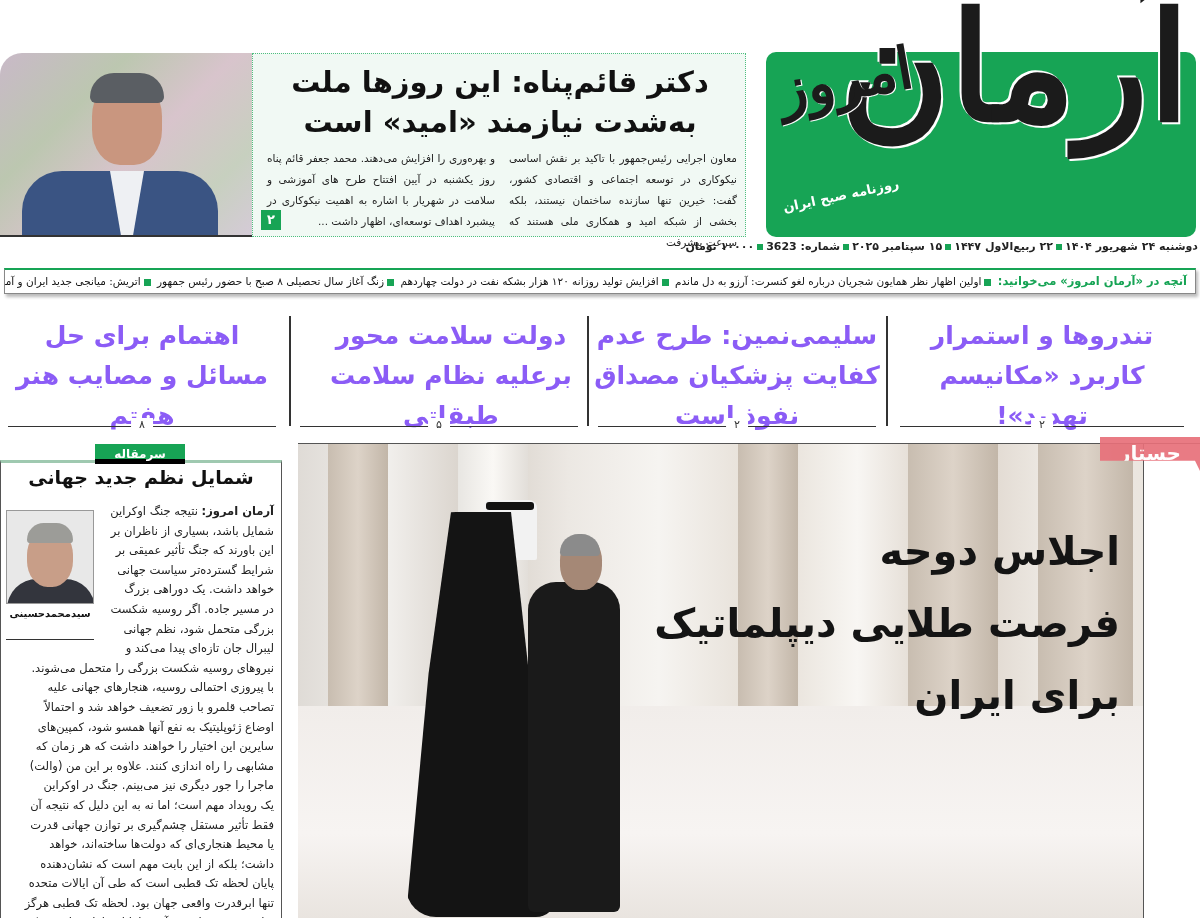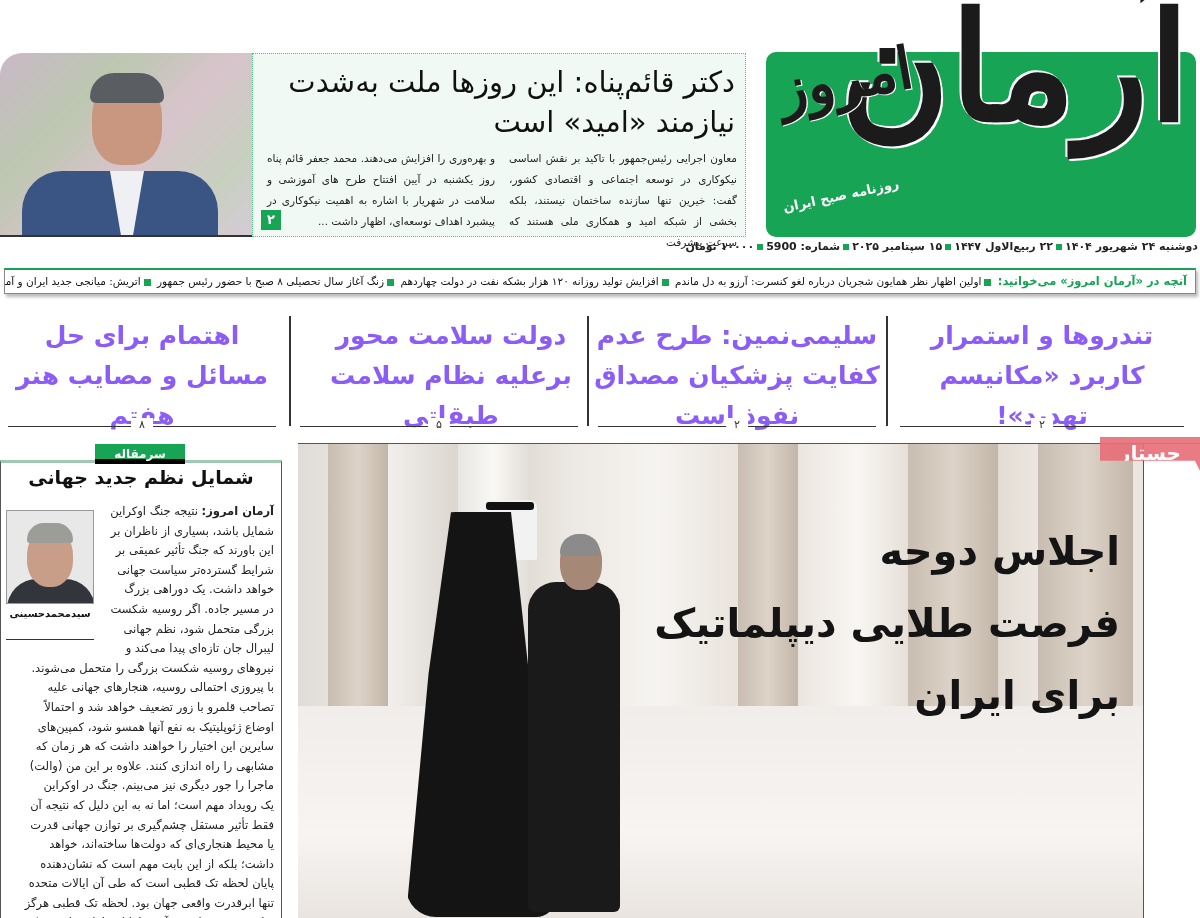--- a/index.html
+++ b/index.html
@@ -10,21 +10,21 @@
   .masthead { position: absolute; left: 762px; top: 0; width: 438px; height: 256px; }
   .logo-green { position: absolute; left: 4px; top: 52px; width: 430px; height: 185px; background: #17a455; border-radius: 10px; }
   .logo-main { position: absolute; right: 10px; top: -8px; font-family: "DejaVu Serif", serif; font-weight: bold; font-size: 150px; line-height: 1; color: #1b1b1b; text-shadow: 0 0 0 #fff, 2px 2px 0 #fff, -2px -2px 0 #fff; letter-spacing: -6px; }
   .logo-sub { position: absolute; left: 12px; top: 62px; font-family: "DejaVu Serif", serif; font-weight: bold; font-size: 58px; line-height: 1.0; color: #1b1b1b; text-shadow: 1px 1px 0 #fff; transform: rotate(-10deg); transform-origin: left top; }
   .logo-tagline { position: absolute; left: 20px; top: 188px; font-size: 13px; font-weight: bold; color: #ffffff; transform: rotate(-12deg); }
   .dateline { position: absolute; right: 2px; top: 240px; font-size: 11px; font-weight: bold; color: #222; white-space: nowrap; }
   .dateline .sep { display: inline-block; width: 6px; height: 6px; background: #17a455; margin: 0 3px; vertical-align: middle; }
 
   
   .top-story { position: absolute; left: 252px; top: 53px; width: 494px; height: 184px; background: #f1f9f4; border: 1px dotted #4fbf80; }
-  .top-story .headline { position: absolute; right: 10px; top: 8px; width: 470px; font-weight: normal; font-size: 29px; line-height: 40px; color: #111; }
+  .top-story .headline { position: absolute; right: 10px; top: 8px; width: 470px; text-align: center; font-weight: bold; font-size: 29px; line-height: 40px; color: #111; }
   .top-story .col { position: absolute; top: 94px; width: 228px; font-size: 10.5px; line-height: 21px; text-align: justify; color: #222; }
   .top-story .col-right { right: 8px; }
   .top-story .col-left { right: 250px; }
   .page-badge { position: absolute; left: 8px; bottom: 6px; width: 20px; height: 20px; background: #17a455; color: #fff; font-weight: bold; font-size: 13px; text-align: center; line-height: 20px; }
 
   .top-photo { position: absolute; left: 0; top: 53px; width: 252px; height: 184px; border-top-left-radius: 22px; overflow: hidden;
     background: linear-gradient(135deg, #c9b9c8 0%, #bcc7b0 30%, #d8c4cc 55%, #c7d0bf 80%, #d5cbd7 100%); border-bottom: 2px solid #333; }
   .top-photo .head { position: absolute; left: 92px; top: 24px; width: 70px; height: 88px; border-radius: 45% 45% 40% 40%; background: #c9967f; }
   .top-photo .hair { position: absolute; left: 90px; top: 20px; width: 74px; height: 30px; border-radius: 40px 40px 10px 10px; background: #5a5e63; }
   .top-photo .suit { position: absolute; left: 22px; top: 118px; width: 196px; height: 80px; border-radius: 40px 40px 0 0; background: #3a5483; }
@@ -82,21 +82,21 @@
 </style>
 </head>
 <body>
 
 <div class="masthead">
   <div class="logo-green"></div>
   <div class="logo-main">آرمان</div>
   <div class="logo-sub">امروز</div>
   <div class="logo-tagline">روزنامه صبح ایران</div>
   <div class="dateline">
-    <span>دوشنبه ۲۴ شهریور ۱۴۰۴</span><span class="sep"></span><span>۲۲ ربیع‌الاول ۱۴۴۷</span><span class="sep"></span><span>۱۵ سپتامبر ۲۰۲۵</span><span class="sep"></span><span>شماره: 5900</span><span class="sep"></span><span>۱۰۰۰۰ تومان</span>
+    <span>دوشنبه ۲۴ شهریور ۱۴۰۴</span><span class="sep"></span><span>۲۲ ربیع‌الاول ۱۴۴۷</span><span class="sep"></span><span>۱۵ سپتامبر ۲۰۲۵</span><span class="sep"></span><span>شماره: 3623</span><span class="sep"></span><span>۱۰۰۰۰ تومان</span>
   </div>
 </div>
 
 <div class="top-story">
   <div class="headline">دکتر قائم‌پناه: این روزها ملت به‌شدت نیازمند «امید» است</div>
   <div class="col col-right">معاون اجرایی رئیس‌جمهور با تاکید بر نقش اساسی نیکوکاری در توسعه اجتماعی و اقتصادی کشور، گفت: خیرین تنها سازنده ساختمان نیستند، بلکه بخشی از شبکه امید و همکاری ملی هستند که سرعت پیشرفت</div>
   <div class="col col-left">و بهره‌وری را افزایش می‌دهند. محمد جعفر قائم پناه روز یکشنبه در آیین افتتاح طرح های آموزشی و سلامت در شهریار با اشاره به اهمیت نیکوکاری در پیشبرد اهداف توسعه‌ای، اظهار داشت ...</div>
   <div class="page-badge">۲</div>
 </div>
 <div class="top-photo">

